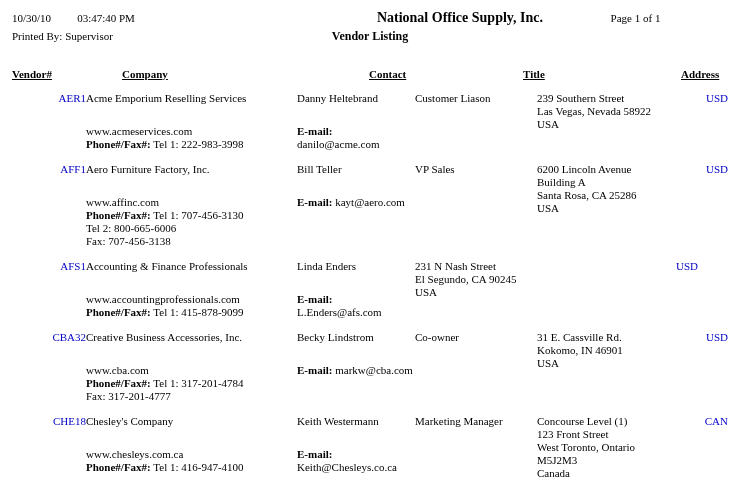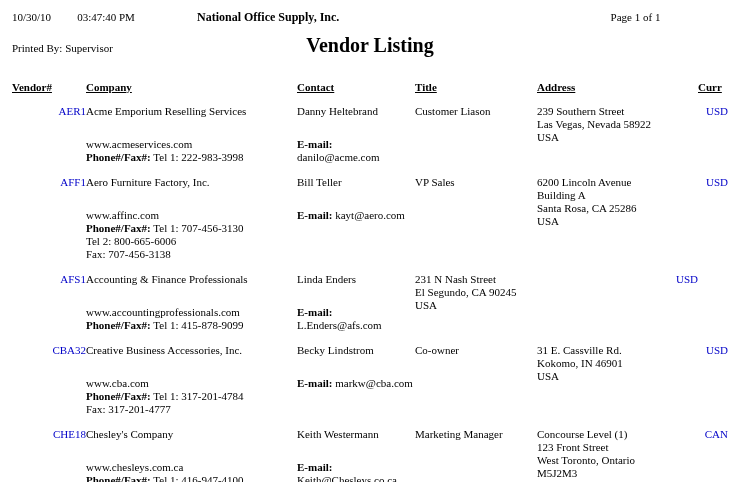--- a/index.html
+++ b/index.html
@@ -7,26 +7,26 @@
     width:736px;height:482px;overflow:hidden;background:#ffffff;
     font-family:"Liberation Serif", serif;font-size:11px;color:#000;
   }
   .page{padding:10px 8px 0 12px;}
 
   
   .hdr-row{display:grid;grid-template-columns:185px 1fr 185px;align-items:baseline;}
   .hdr-left{text-align:left;}
   .hdr-right{text-align:center;}
   .hdr-time{margin-left:26px;}
-  .company-name{text-align:left;font-weight:bold;font-size:12px;}
-  .report-title{text-align:center;font-weight:bold;font-size:20px;margin-top:9px;}
+  .company-name{text-align:right;font-weight:bold;font-size:14px;}
+  .report-title{text-align:center;font-weight:bold;font-size:12px;margin-top:3px;}
 
   
   .grid6{display:grid;grid-template-columns:74px 211px 118px 122px 161px 1fr;}
-  .col-headers{margin-top:24px;font-weight:bold;}
+  .col-headers{margin-top:24px;font-weight:bold;gap:36px;}
   .col-h{text-decoration:underline;}
 
   .vendor-row{margin-top:12px;}
   .line{line-height:13px;min-height:0;}
   .line:empty{display:none;}
   .gap{margin-top:20px;}
   .lbl{font-weight:bold;}
   .code,.curr{color:#0000C8;font-weight:normal;line-height:13px;text-align:right;}
 </style>
 </head>

